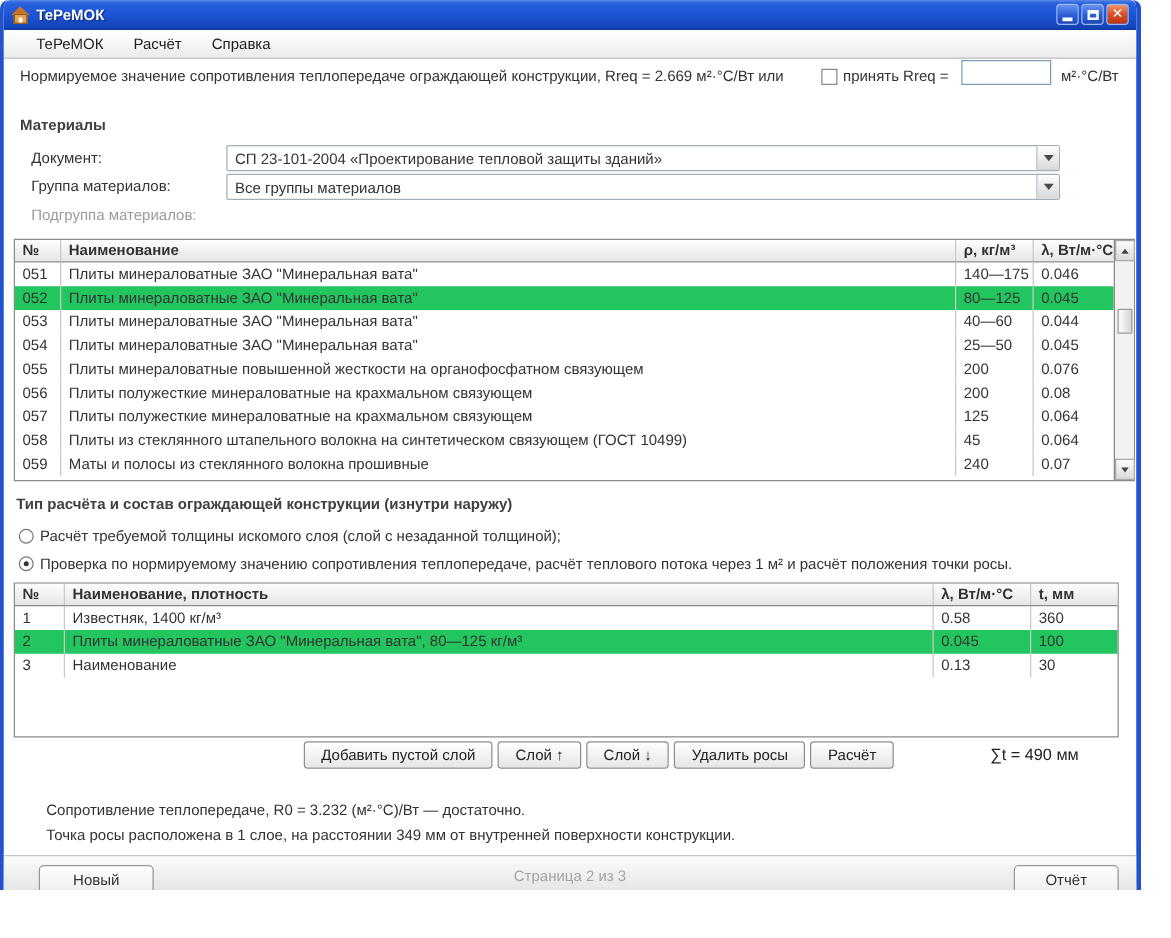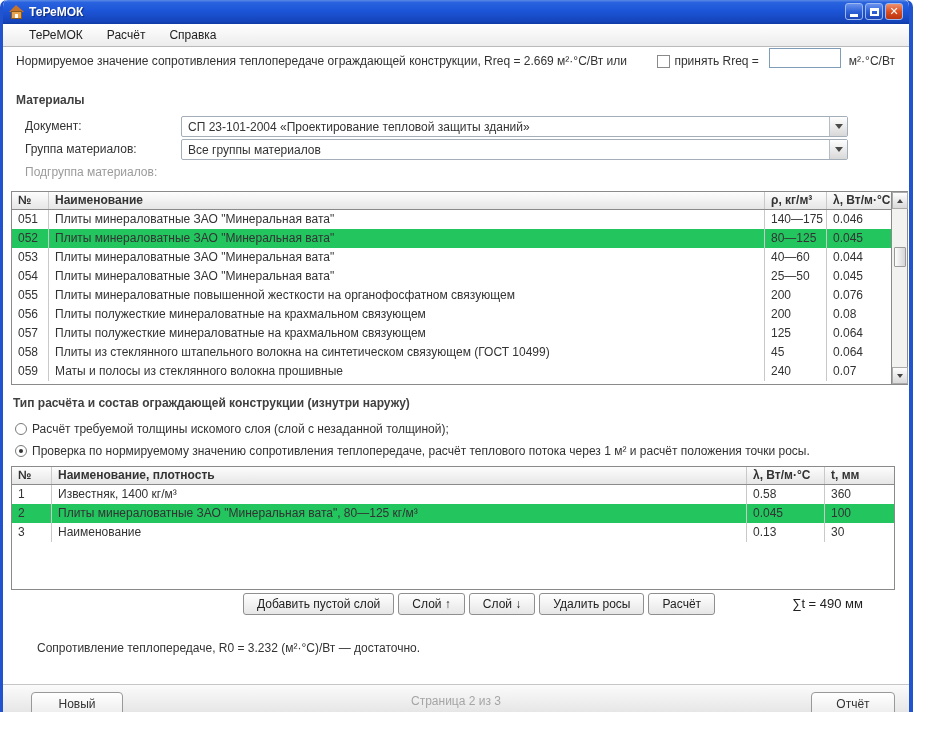--- a/index.html
+++ b/index.html
@@ -286,20 +286,21 @@
   <div class="actions">
     <button class="btn">Добавить пустой слой</button>
     <button class="btn">Слой ↑</button>
     <button class="btn">Слой ↓</button>
     <button class="btn">Удалить росы</button>
     <button class="btn">Расчёт</button>
   </div>
   <div class="sum-label">∑t = 490 мм</div>
 
   <div class="result-line" style="top:641px;">Сопротивление теплопередаче, R0 = 3.232 (м²·°С)/Вт — достаточно.</div>
+  <div class="result-line" style="top:661px;">Точка росы расположена в 1 слое, на расстоянии 349 мм от внутренней поверхности конструкции.</div>
 
   <div class="footer">
     <button class="footer-btn new">Новый</button>
     <div class="page-info">Страница 2 из 3</div>
     <button class="footer-btn report">Отчёт</button>
   </div>
 
 </div>
 
 </body></html>

